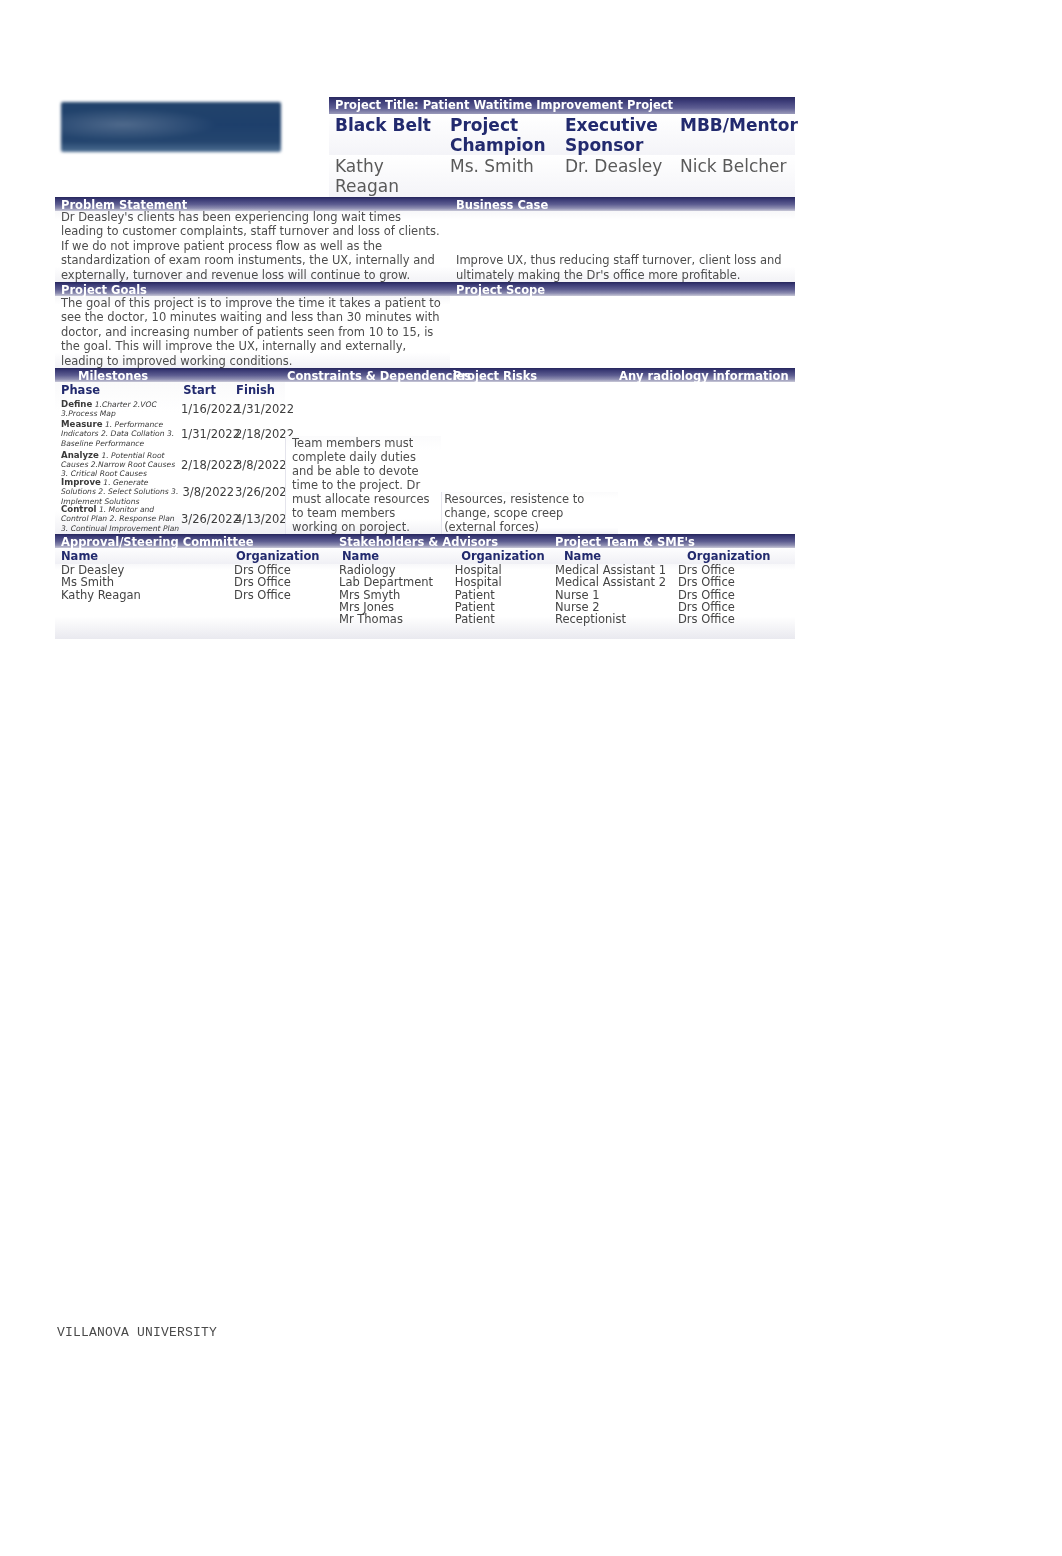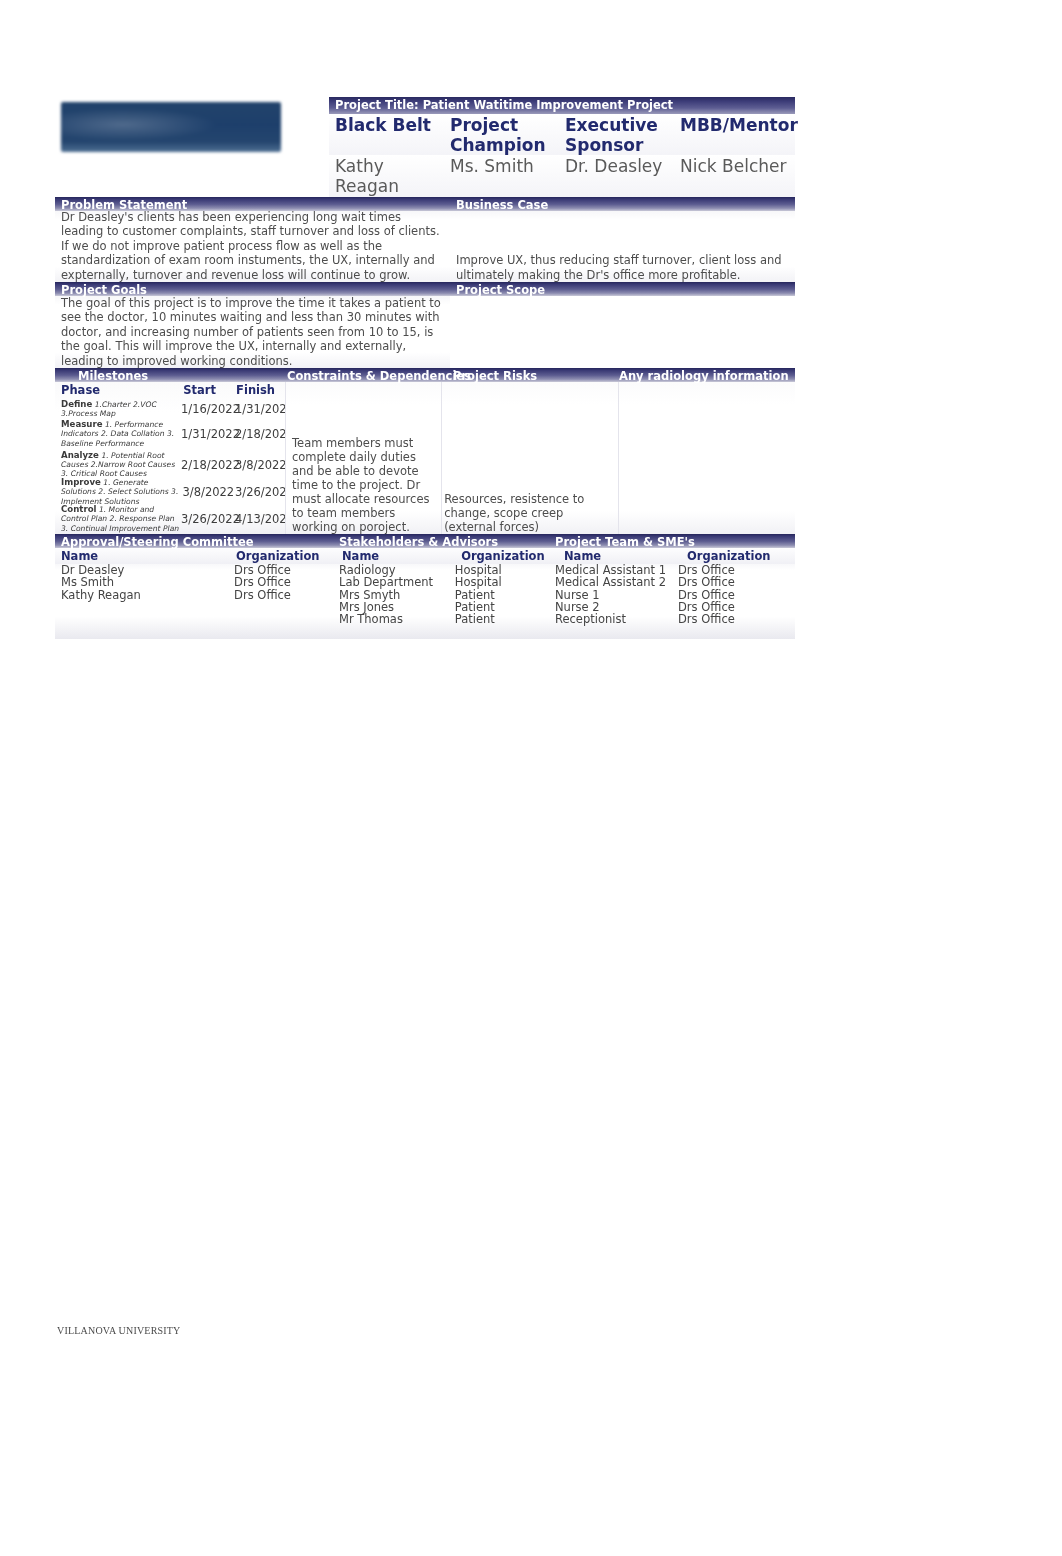--- a/index.html
+++ b/index.html
@@ -72,21 +72,21 @@
     font-size:11.5px;color:#4d4d4d;line-height:14.5px;
     padding:4px 5px 0 6px;
     box-sizing:border-box;
     display:flex;
     flex-direction:column;
     justify-content:flex-end;
   }
   .bodycell.center{text-align:center;}
 
   
-  .msWrap{display:flex;}
+  .msWrap{display:flex;align-items:flex-end;}
   .msTable{width:230px;font-size:8px;color:#3d3d3d;background:linear-gradient(to bottom,#fafafb,#ffffff 20%,#ffffff 85%,#f0f0f4);}
   .msHead{display:flex;font-weight:bold;font-size:11.5px;color:#222a6e;padding:1px 0 2px 6px;}
   .msHead .c1{width:125px;}
   .msHead .c2{width:54px;}
   .msHead .c3{width:50px;}
   .msRow{display:flex;align-items:center;padding-left:6px;}
   .msRow .c1{width:125px;font-style:italic;font-size:7.6px;line-height:9.2px;color:#3a3a3a;}
   .msRow .c1 b{font-style:normal;font-size:8.6px;}
   .msRow .c2,.msRow .c3{font-size:11.5px;color:#3d3d3d;font-style:normal;}
   .msRow .c2{width:54px;}
@@ -128,22 +128,22 @@
           background:linear-gradient(to bottom,#fdfdfe,#f0f0f5);}
   .trow{display:flex;font-size:11.5px;color:#444;line-height:12.3px;padding-left:6px;}
   .nm{width:123px;}
   .og{width:100px;}
   .grpA .nm{width:175px;}
   .grpA .og{width:100px;}
 
   
   .footer{
     position:absolute;left:57px;top:1325px;
-    font-size:10px;color:#4a4a4a;letter-spacing:.2px;
-    font-family:Liberation Serif, serif;
+    font-size:13px;color:#4a4a4a;letter-spacing:.2px;
+    font-family:Liberation Mono, monospace;
   }
 </style>
 </head>
 <body>
 
 <div id="charter">
 
   <div class="topblock">
     <div class="logo"></div>
     <div class="logogap"></div>

